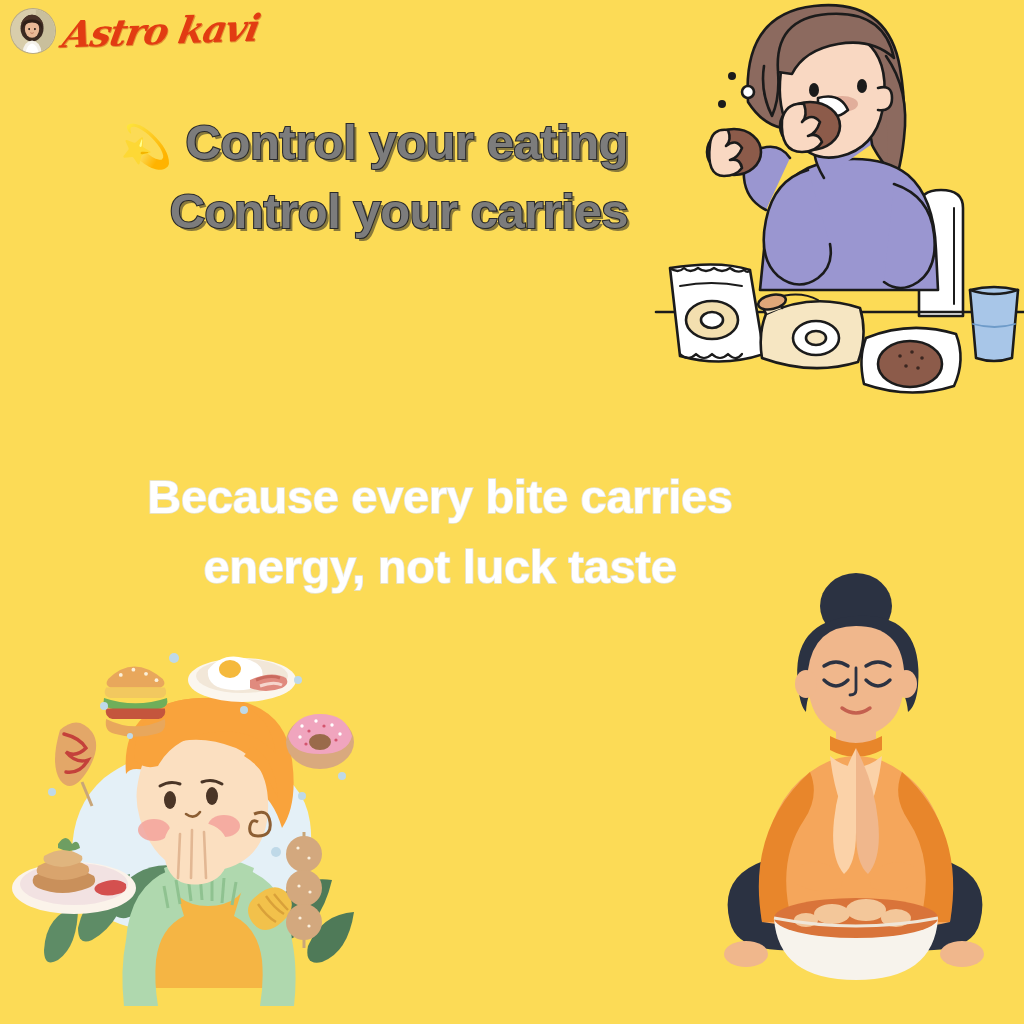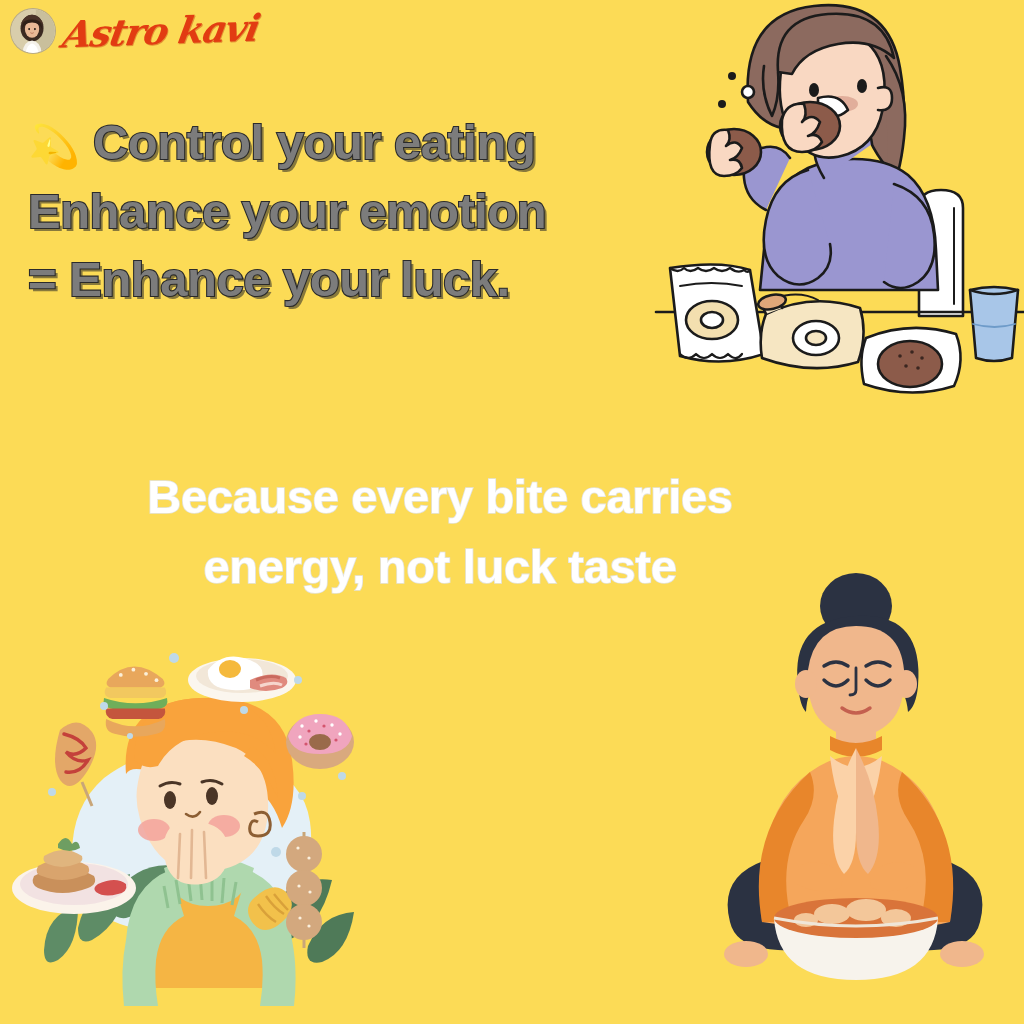--- a/index.html
+++ b/index.html
@@ -52,21 +52,21 @@
     white-space: nowrap;
     line-height: 1;
   }
 
   
   .headline {
     position: absolute;
     left: 28px;
     top: 108px;
     width: 600px;
-    text-align: left;
+    text-align: right;
     font-family: "Liberation Sans", sans-serif;
     font-weight: bold;
     font-size: 49px;
     line-height: 1.40;
     color: #7C7C7C;
     letter-spacing: -0.5px;
     -webkit-text-stroke: 2.2px #2b2b2b;
     paint-order: stroke fill;
     text-shadow: 3px 3px 0px rgba(40,40,40,.55);
     z-index: 20;
@@ -135,22 +135,21 @@
       </svg>
     </div>
     <div class="brand-name">Astro kavi</div>
   </div>
 
   <div class="headline">
     <span class="hl-line">
       <span class="star">💫</span>
       <span>Control your eating</span>
     </span>
-    <span class="hl-line">Enhance your emotion</span>
-    <span class="hl-line">= Enhance your luck.</span>
+    <span class="hl-line">Control your carries</span>
   </div>
 
   <div class="subtitle">
     <span class="sub-line">Because every bite carries</span>
     <span class="sub-line">energy, not luck taste</span>
   </div>
 
   <div class="illo" id="illo-snacking">
     <svg viewBox="0 0 390 420" aria-hidden="true">
       <g stroke="#1b1b1b" stroke-width="2.6" stroke-linejoin="round" stroke-linecap="round" fill="none">

